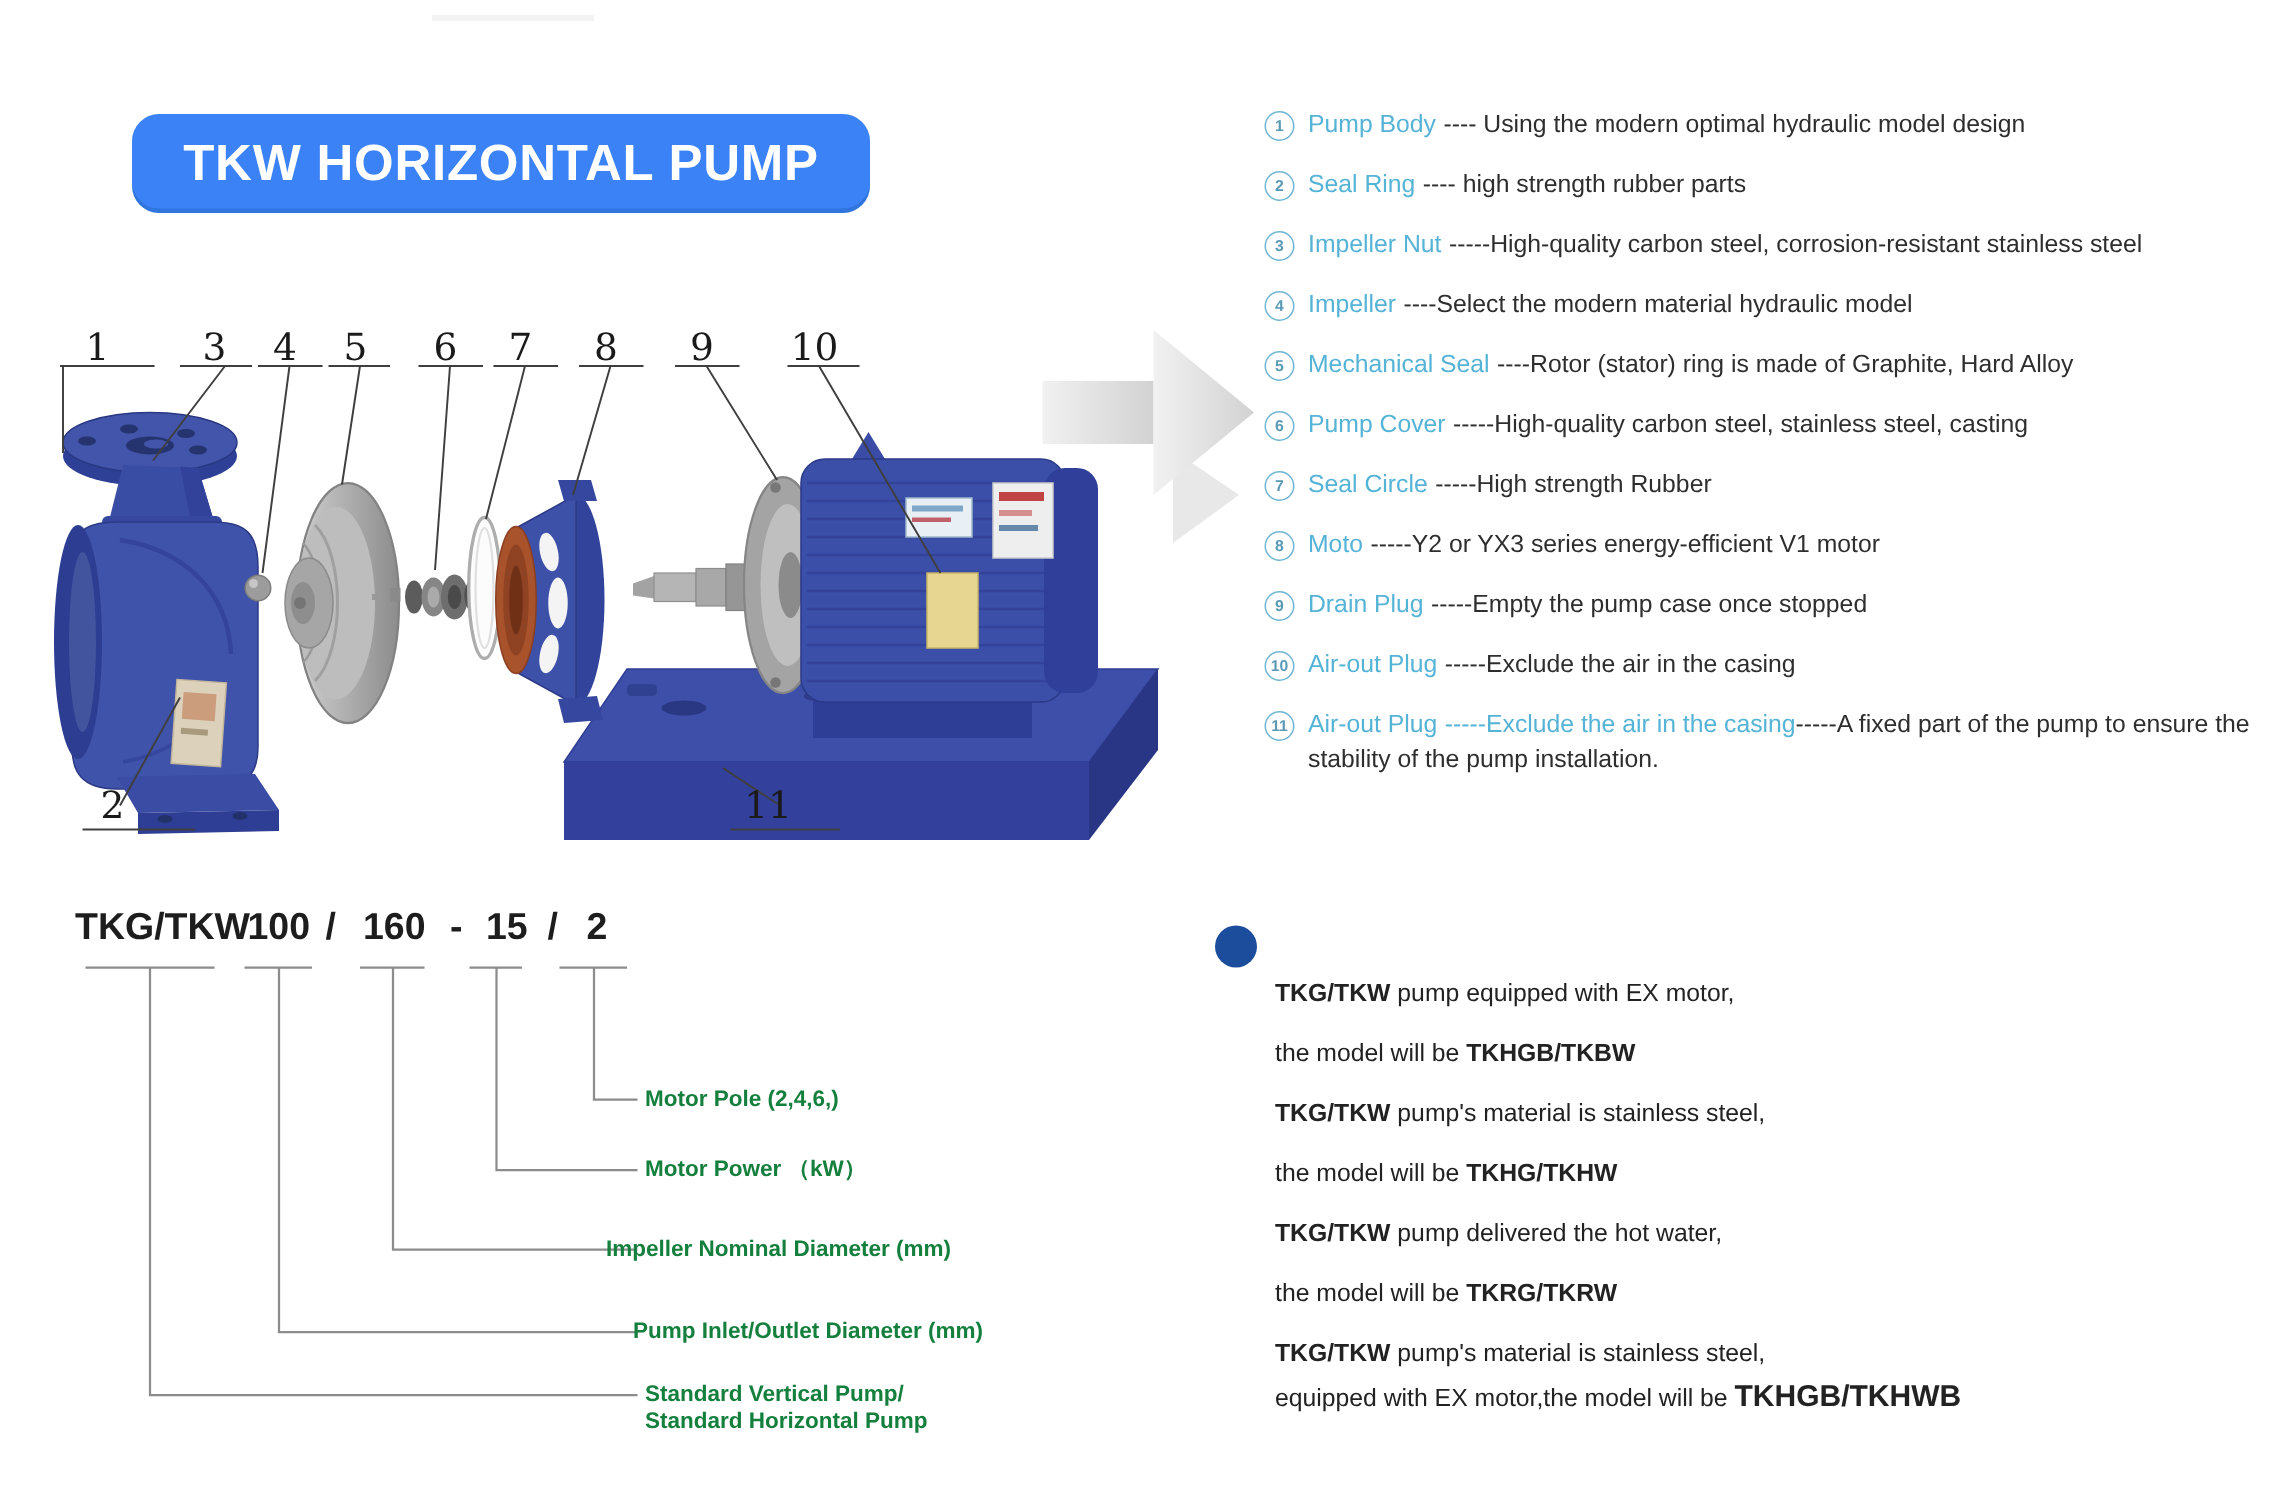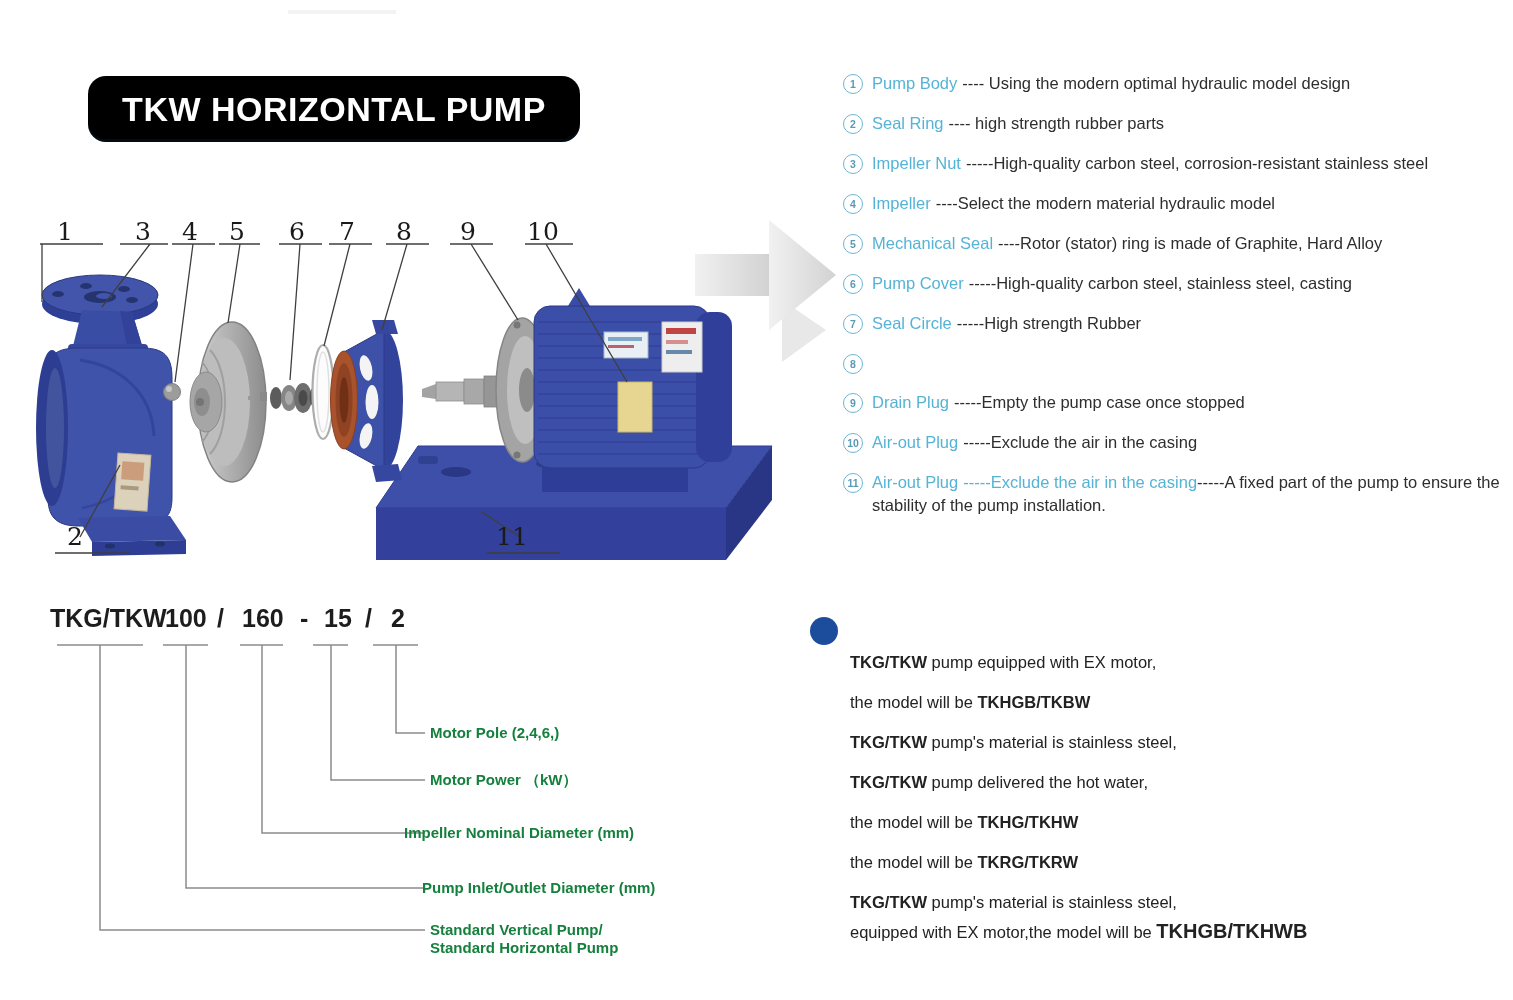--- a/index.html
+++ b/index.html
@@ -1,20 +1,20 @@
 <!DOCTYPE html>
 <html><head>
 <meta charset="utf-8">
 <style>
   html,body{margin:0;padding:0;background:#ffffff;}
   #page{position:relative;width:1513px;height:1000px;background:#ffffff;overflow:hidden;
         font-family:"Liberation Sans","DejaVu Sans",sans-serif;color:#2e2e2e;}
 
   
-  #banner{position:absolute;left:88px;top:76px;width:492px;height:66px;background:#000000;
+  #banner{position:absolute;left:88px;top:76px;width:492px;height:66px;background:#3b82f6;
           border-radius:18px;display:flex;align-items:center;justify-content:center;
           box-shadow:inset 0 -3px 0 rgba(0,60,110,.18);}
   #banner .banner-text{color:#ffffff;font-size:34px;font-weight:800;letter-spacing:.5px;}
 
   #scan-artifact{position:absolute;left:288px;top:10px;width:108px;height:4px;background:#f3f3f3;}
 
   
   #parts-list{position:absolute;left:843px;top:72px;width:665px;list-style:none;margin:0;padding:0;}
   #parts-list li{display:flex;gap:9px;margin-bottom:17px;font-size:16.5px;line-height:23px;}
   .circle-num{flex:0 0 auto;width:18px;height:18px;margin-top:2px;border:1.5px solid #6fb6d2;
@@ -237,20 +237,21 @@
     <li>
       <span class="circle-num">6</span>
       <div><span class="pname">Pump Cover</span><span class="pdesc">-----High-quality carbon steel, stainless steel, casting</span></div>
     </li>
     <li>
       <span class="circle-num">7</span>
       <div><span class="pname">Seal Circle</span><span class="pdesc">-----High strength Rubber</span></div>
     </li>
     <li>
       <span class="circle-num">8</span>
+      <div><span class="pname">Moto</span><span class="pdesc">-----Y2 or YX3 series energy-efficient V1 motor</span></div>
     </li>
     <li>
       <span class="circle-num">9</span>
       <div><span class="pname">Drain Plug</span><span class="pdesc">-----Empty the pump case once stopped</span></div>
     </li>
     <li>
       <span class="circle-num">10</span>
       <div><span class="pname">Air-out Plug</span><span class="pdesc">-----Exclude the air in the casing</span></div>
     </li>
     <li>
@@ -287,20 +288,20 @@
   <div class="mlabel" style="left:430px;top:921px;">
     <div>Standard Vertical Pump/</div>
     <div>Standard  Horizontal Pump</div>
   </div>
 
   <div id="note-bullet"></div>
   <div id="notes">
     <p><span class="brand">TKG/TKW</span><span> pump equipped with EX motor,</span></p>
     <p><span>the model will be </span><span class="model">TKHGB/TKBW</span></p>
     <p><span class="brand">TKG/TKW</span><span> pump's material is stainless steel,</span></p>
+    <p><span>the model will be </span><span class="model">TKHG/TKHW</span></p>
     <p><span class="brand">TKG/TKW</span><span> pump delivered the hot water,</span></p>
-    <p><span>the model will be </span><span class="model">TKHG/TKHW</span></p>
     <p><span>the model will be </span><span class="model">TKRG/TKRW</span></p>
     <p class="tight"><span class="brand">TKG/TKW</span><span> pump's material is stainless steel,</span></p>
     <p><span>equipped with EX motor,the model will be </span><span class="model-big">TKHGB/TKHWB</span></p>
   </div>
 
 </div>
 
 </body></html>

